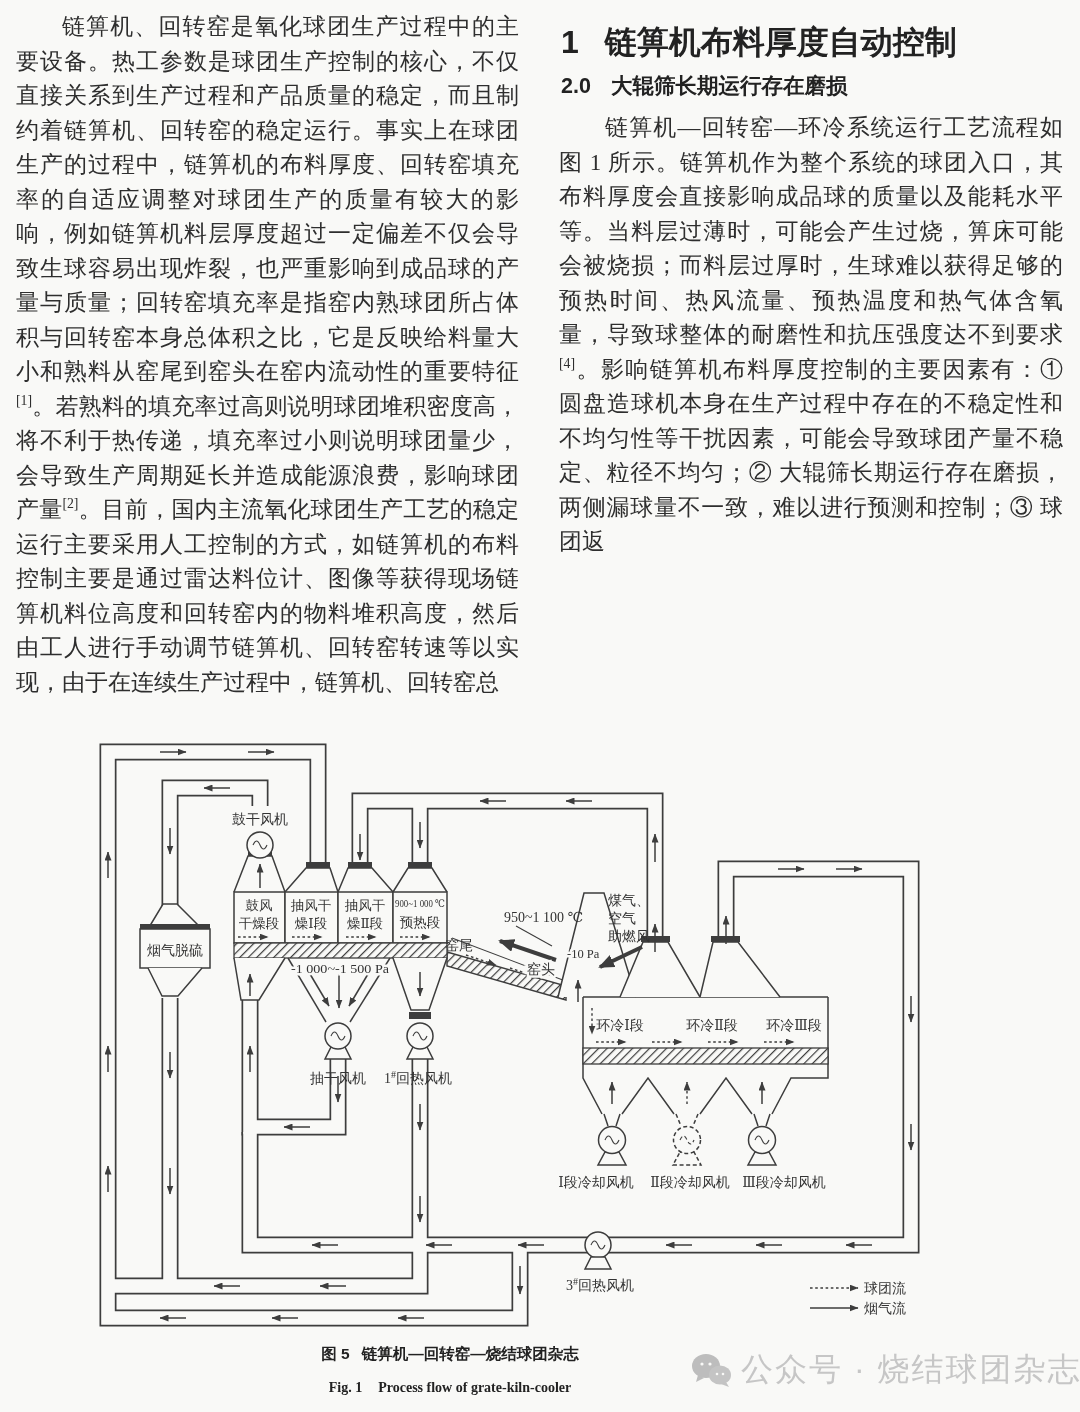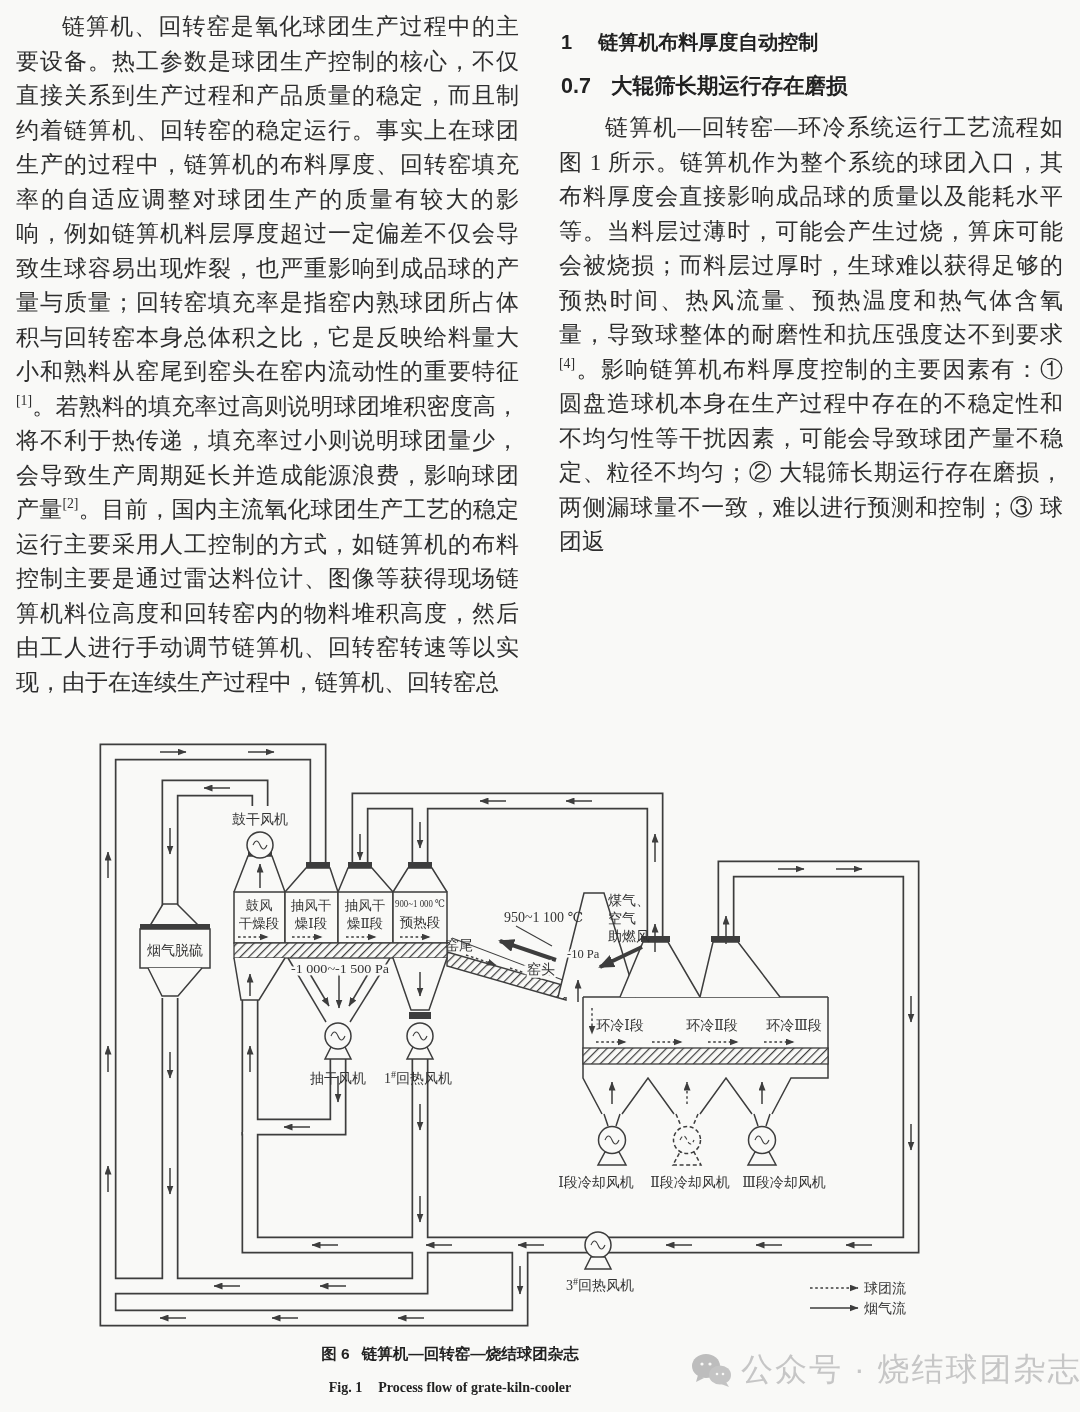--- a/index.html
+++ b/index.html
@@ -5,21 +5,21 @@
   html,body{margin:0;padding:0;background:#e8e8e6;}
   .page{position:relative;width:1080px;height:1412px;background:#f9f9f7;margin:0 auto;
         font-family:"Liberation Serif","DejaVu Serif",serif;color:#2e2e2e;overflow:hidden;padding-left:15px;}
   .col{position:absolute;top:10px;font-size:23px;line-height:34.5px;text-align:justify;}
   .col-left{left:16px;width:503px;}
   .col-right{left:559px;width:504px;}
   .col p{margin:0;}
   p.indent{text-indent:2em;}
   sup{font-size:0.60em;vertical-align:super;line-height:0;}
   .h1{font-family:"Liberation Sans","DejaVu Sans",sans-serif;font-weight:bold;
-      font-size:20px;line-height:30px;margin:17px 0 15px 2px;color:#222;}
+      font-size:32px;line-height:30px;margin:17px 0 15px 2px;color:#222;}
   .h1 .h-num{margin-right:26px;}
   .h2{font-family:"Liberation Sans","DejaVu Sans",sans-serif;font-weight:bold;
       font-size:21.5px;line-height:28px;margin:0 0 11px 2px;color:#222;}
   .h2 .h-num{margin-right:20px;}
   .figwrap{position:absolute;left:0;top:738px;width:1080px;height:604px;}
   .cap{position:absolute;left:100px;width:700px;text-align:center;}
   .cap-zh{top:1344px;font-family:"Liberation Sans","DejaVu Sans",sans-serif;
           font-weight:bold;font-size:15.5px;color:#222;}
   .cap-zh .cap-label{margin-right:12px;}
   .cap-en{top:1380px;font-family:"Liberation Serif","DejaVu Serif",serif;
@@ -51,21 +51,21 @@
 
   <div class="col col-left">
     <p class="indent">链箅机、回转窑是氧化球团生产过程中的主要设备。热工参数是球团生产控制的核心，不仅直接关系到生产过程和产品质量的稳定，而且制约着链箅机、回转窑的稳定运行。事实上在球团生产的过程中，链箅机的布料厚度、回转窑填充率的自适应调整对球团生产的质量有较大的影响，例如链箅机料层厚度超过一定偏差不仅会导致生球容易出现炸裂，也严重影响到成品球的产量与质量；回转窑填充率是指窑内熟球团所占体积与回转窑本身总体积之比，它是反映给料量大小和熟料从窑尾到窑头在窑内流动性的重要特征<sup>[1]</sup>。若熟料的填充率过高则说明球团堆积密度高，将不利于热传递，填充率过小则说明球团量少，会导致生产周期延长并造成能源浪费，影响球团产量<sup>[2]</sup>。目前，国内主流氧化球团生产工艺的稳定运行主要采用人工控制的方式，如链箅机的布料控制主要是通过雷达料位计、图像等获得现场链箅机料位高度和回转窑内的物料堆积高度，然后由工人进行手动调节链箅机、回转窑转速等以实现，由于在连续生产过程中，链箅机、回转窑总</p>
   </div>
 
   <div class="col col-right">
     <div class="h1">
       <span class="h-num">1</span><span>链箅机布料厚度自动控制</span>
     </div>
     <div class="h2">
-      <span class="h-num">0.7</span><span>大辊筛长期运行存在磨损</span>
+      <span class="h-num">2.0</span><span>大辊筛长期运行存在磨损</span>
     </div>
     <p class="indent">链箅机—回转窑—环冷系统运行工艺流程如图 1 所示。链箅机作为整个系统的球团入口，其布料厚度会直接影响成品球的质量以及能耗水平等。当料层过薄时，可能会产生过烧，箅床可能会被烧损；而料层过厚时，生球难以获得足够的预热时间、热风流量、预热温度和热气体含氧量，导致球整体的耐磨性和抗压强度达不到要求<sup>[4]</sup>。影响链箅机布料厚度控制的主要因素有：① 圆盘造球机本身在生产过程中存在的不稳定性和不均匀性等干扰因素，可能会导致球团产量不稳定、粒径不均匀；② 大辊筛长期运行存在磨损，两侧漏球量不一致，难以进行预测和控制；③ 球团返</p>
   </div>
 
   <div class="figwrap">
   <svg width="1080" height="604" viewBox="0 738 1080 604">
     <defs>
       <marker id="arr" markerUnits="userSpaceOnUse" markerWidth="9" markerHeight="7" viewBox="0 0 9 7" refX="8.5" refY="3.5" orient="auto">
         <path d="M0,0 L9,3.5 L0,7 Z" fill="#3d3d3d"></path>
       </marker>
@@ -286,21 +286,21 @@
     <g>
       <line class="ad" x1="810" y1="1288" x2="858" y2="1288" marker-end="url(#arr)"></line>
       <text class="dt" x="864" y="1293">球团流</text>
       <line class="af" x1="810" y1="1308" x2="858" y2="1308" marker-end="url(#arr)"></line>
       <text class="dt" x="864" y="1313">烟气流</text>
     </g>
   </svg>
   </div>
 
   <div class="cap cap-zh">
-    <span class="cap-label">图 6</span><span>链箅机—回转窑—烧结球团杂志</span>
+    <span class="cap-label">图 5</span><span>链箅机—回转窑—烧结球团杂志</span>
   </div>
   <div class="cap cap-en">
     <span class="cap-label">Fig. 1</span><span>Process flow of grate-kiln-cooler</span>
   </div>
 
   <div class="wm">
     <svg width="42" height="36" viewBox="0 0 42 36">
       <ellipse cx="16" cy="14" rx="14" ry="12" fill="#bdbdbd"></ellipse>
       <path d="M8,23 L6,30 L14,26 Z" fill="#bdbdbd"></path>
       <ellipse cx="30" cy="23" rx="11" ry="9.5" fill="#c4c4c4"></ellipse>

